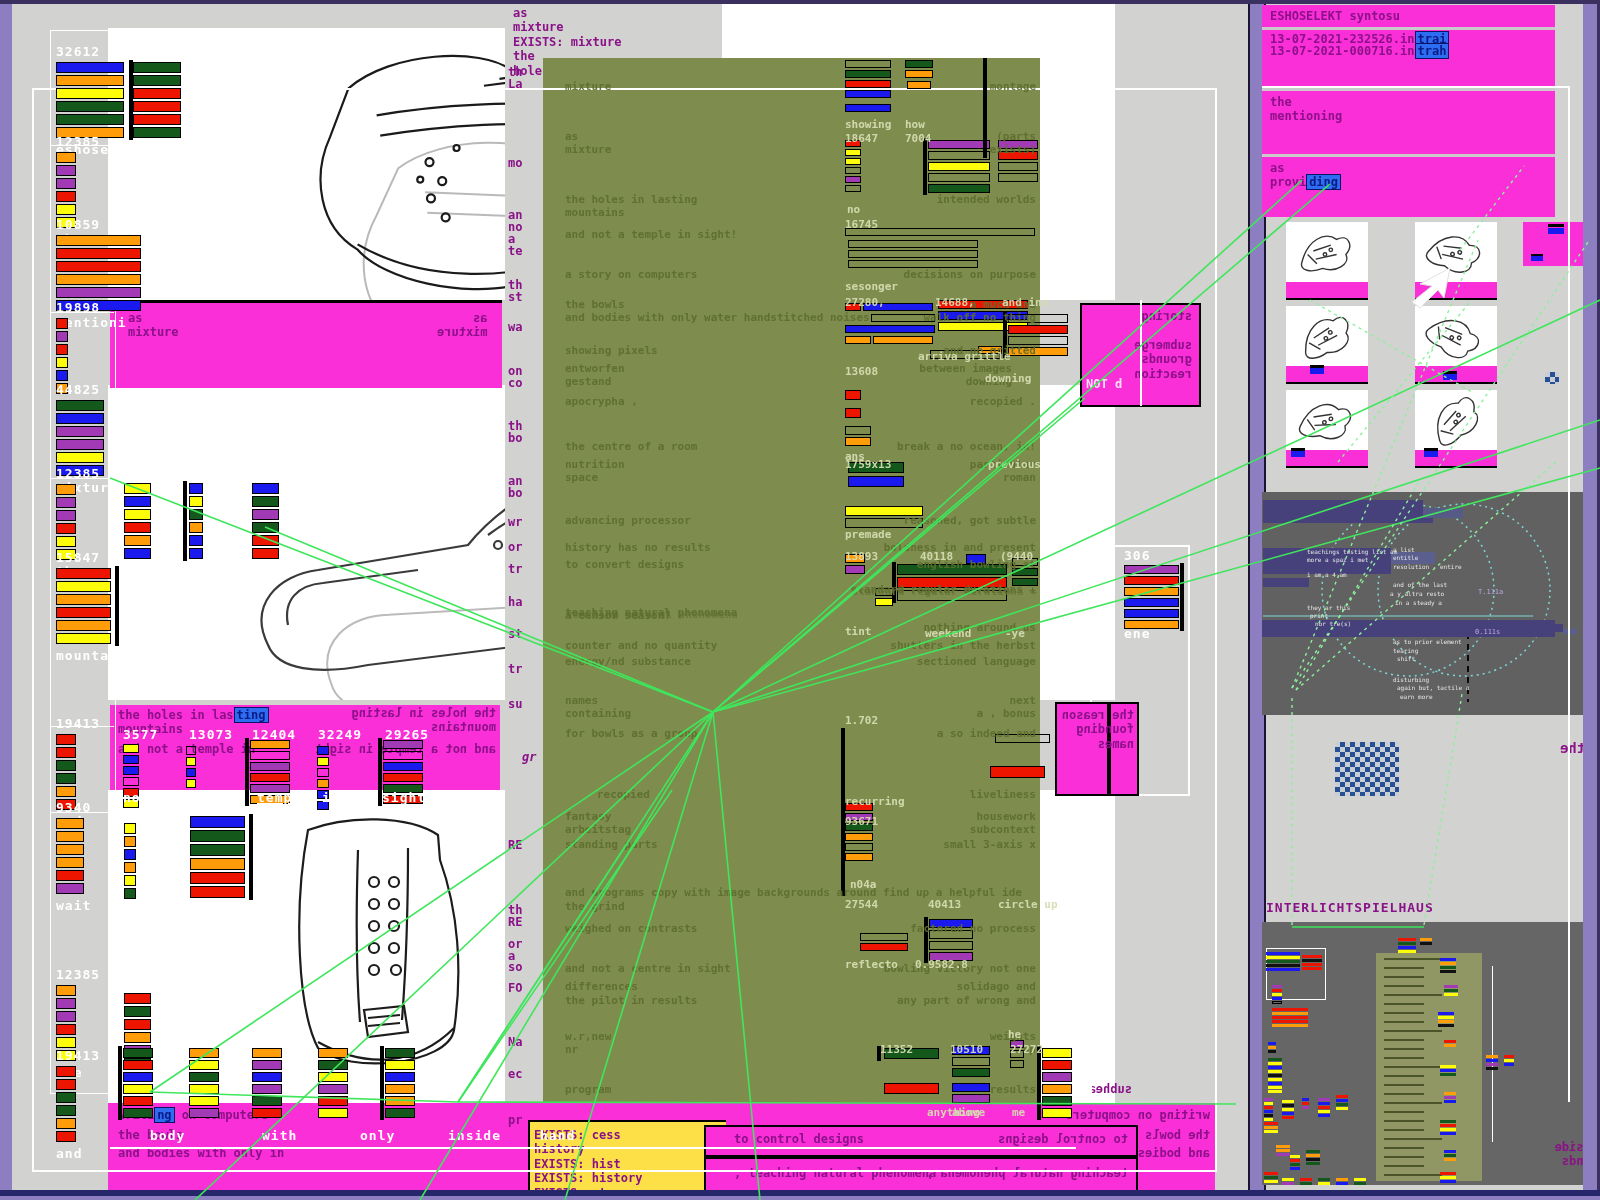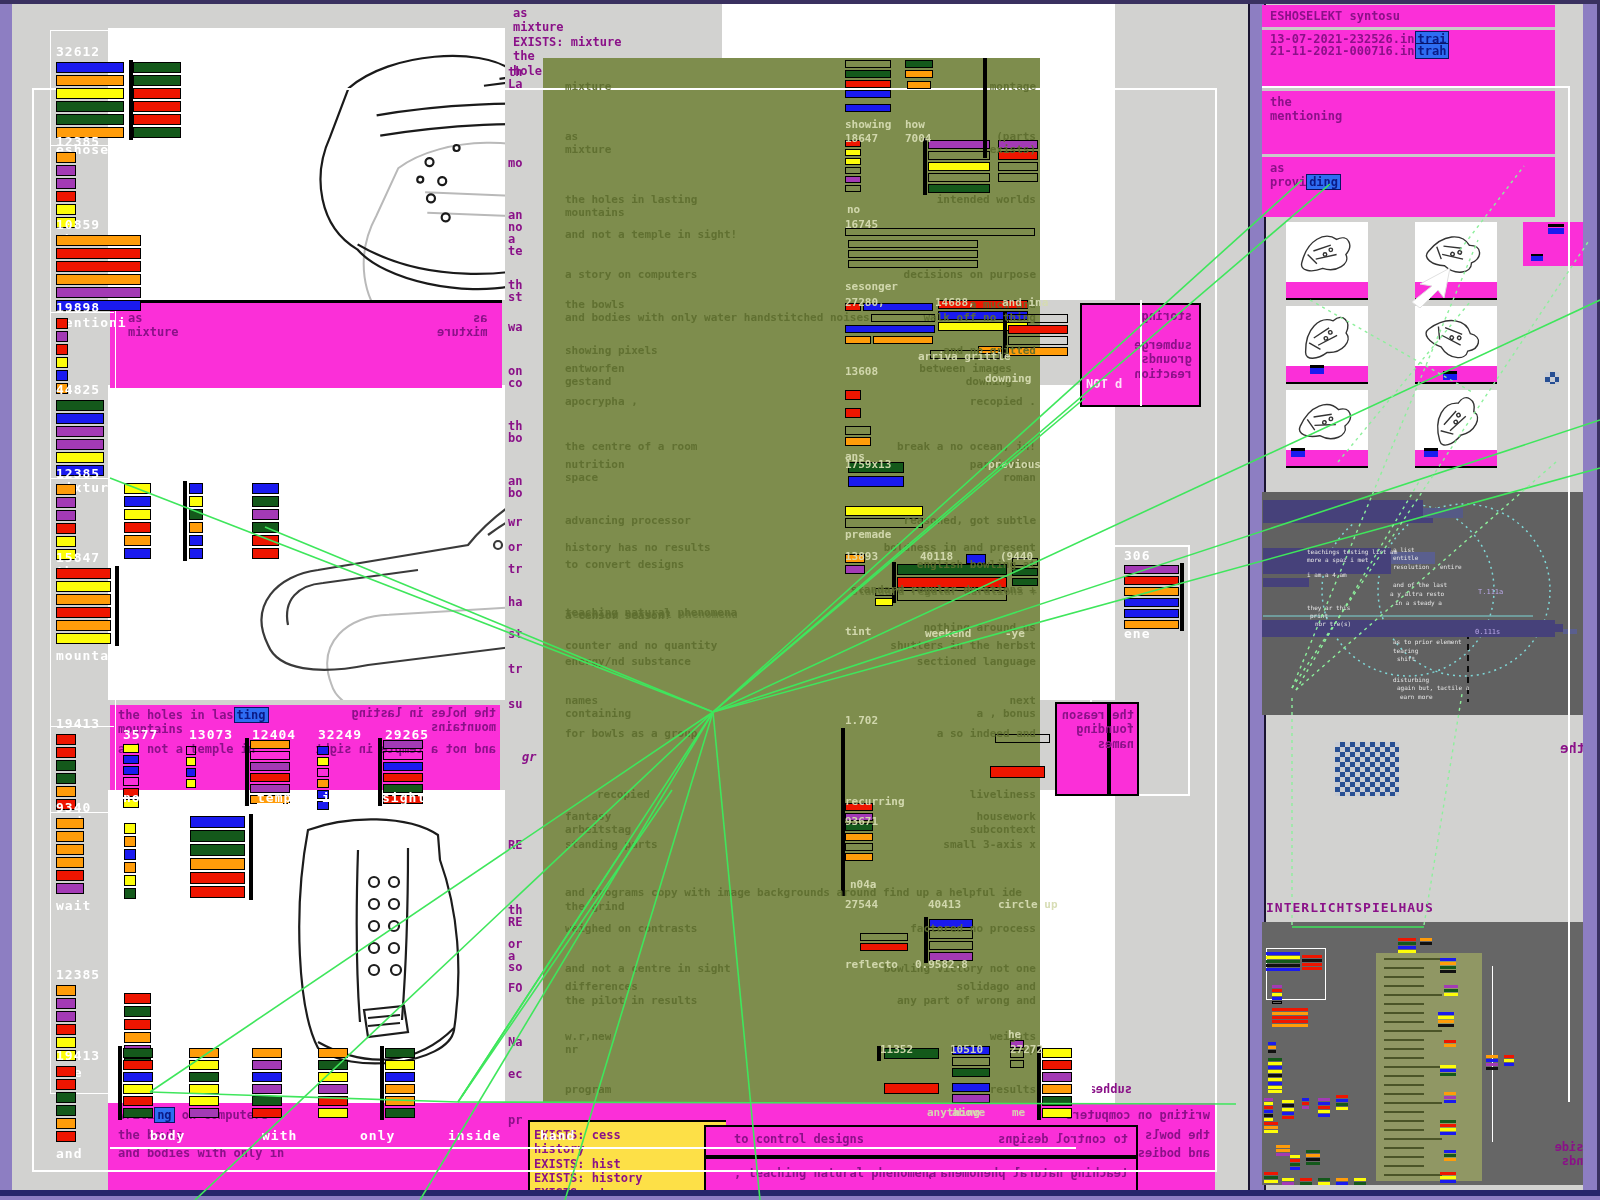--- a/index.html
+++ b/index.html
@@ -195,21 +195,21 @@
   names</div>
 
   <div class="abs" style="left:1248px;top:0;width:14px;height:1200px;background:#8d7ec2;border-left:2px solid #1a1430;border-right:2px solid #1a1430;"></div>
 
   <div class="abs mag" style="left:1262px;top:5px;width:293px;height:212px;">
     <div style="border-bottom:3px solid #c9c9c9;height:22px;">
       <div class="t pur" style="left:8px;top:4px;">ESHOSELEKT syntosu</div>
     </div>
     <div style="border-bottom:3px solid #c9c9c9;height:58px;position:relative;">
       <div class="t pur" style="left:8px;top:2px;"><span>13-07-2021-232526.in</span><span class="hl">trai</span></div>
-      <div class="t pur" style="left:8px;top:14px;"><span>21-11-2021-000716.in</span><span class="hl">trah</span></div>
+      <div class="t pur" style="left:8px;top:14px;"><span>13-07-2021-000716.in</span><span class="hl">trah</span></div>
     </div>
     <div style="border-bottom:3px solid #c9c9c9;height:63px;position:relative;">
       <div class="t pur" style="left:8px;top:4px;">the
 mentioning</div>
     </div>
     <div style="height:60px;position:relative;">
       <div class="t pur" style="left:8px;top:4px;"><span>as
 provi</span><span class="hl">ding</span></div>
     </div>
   </div>

